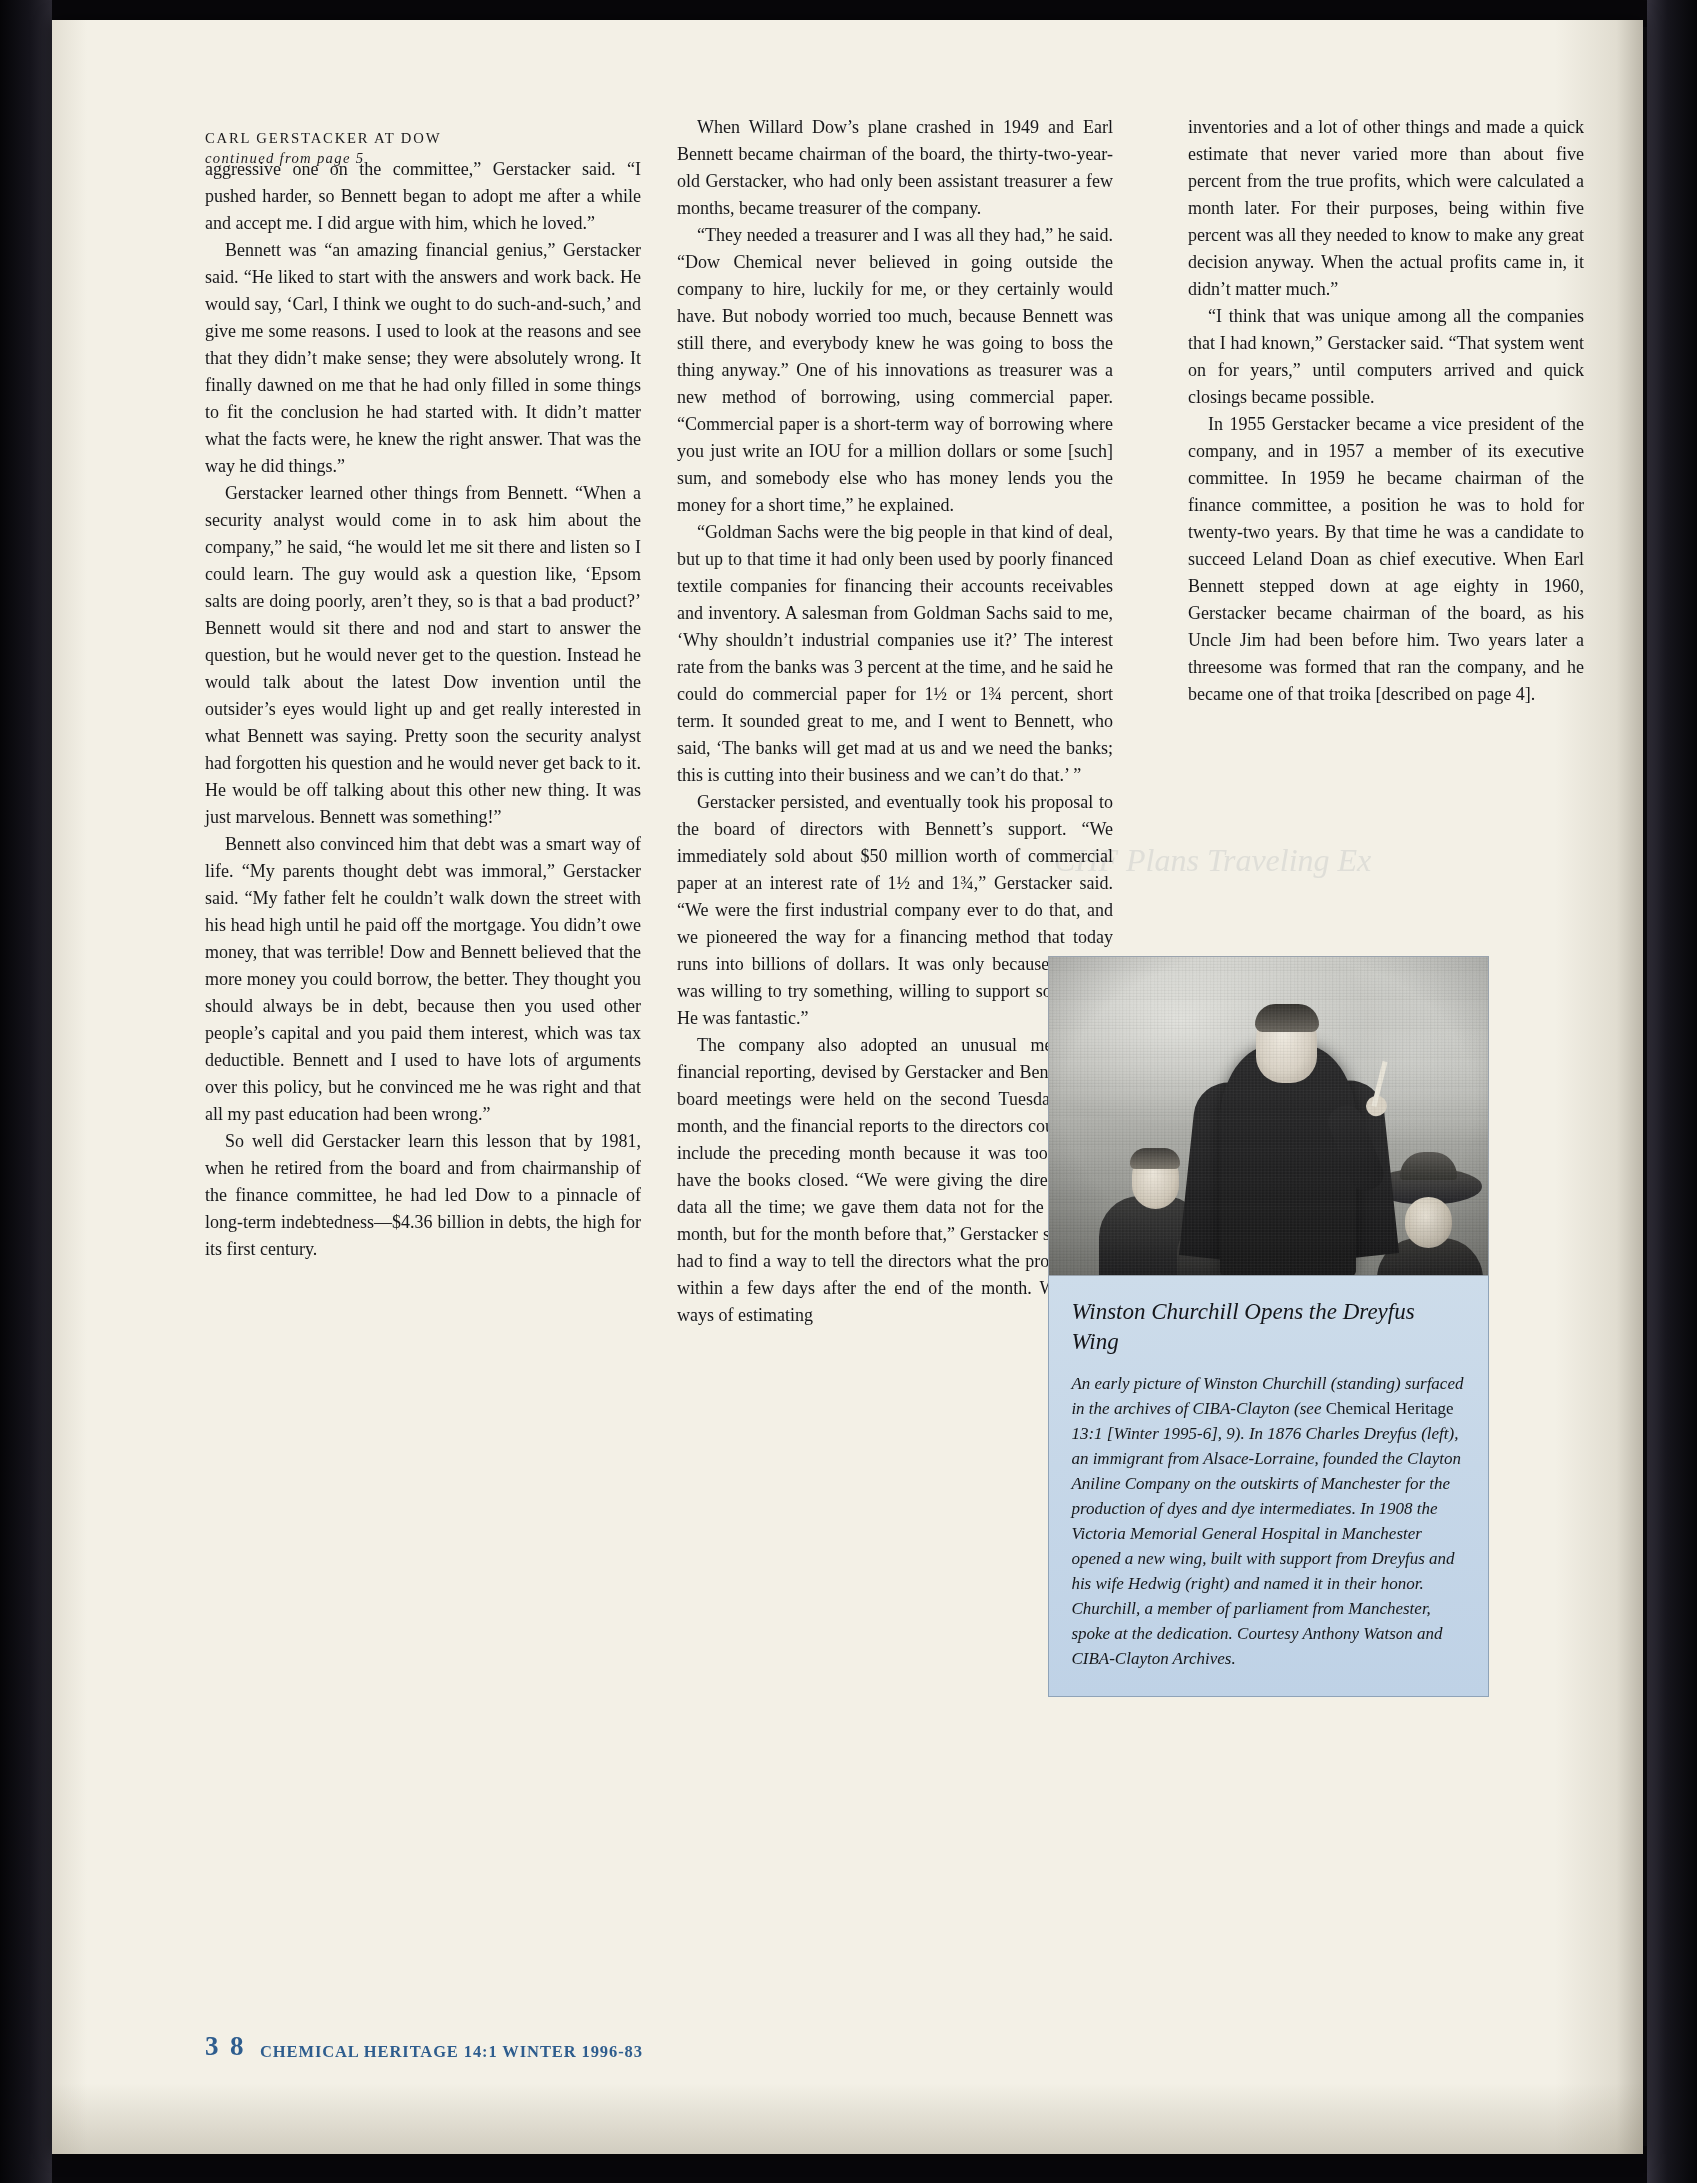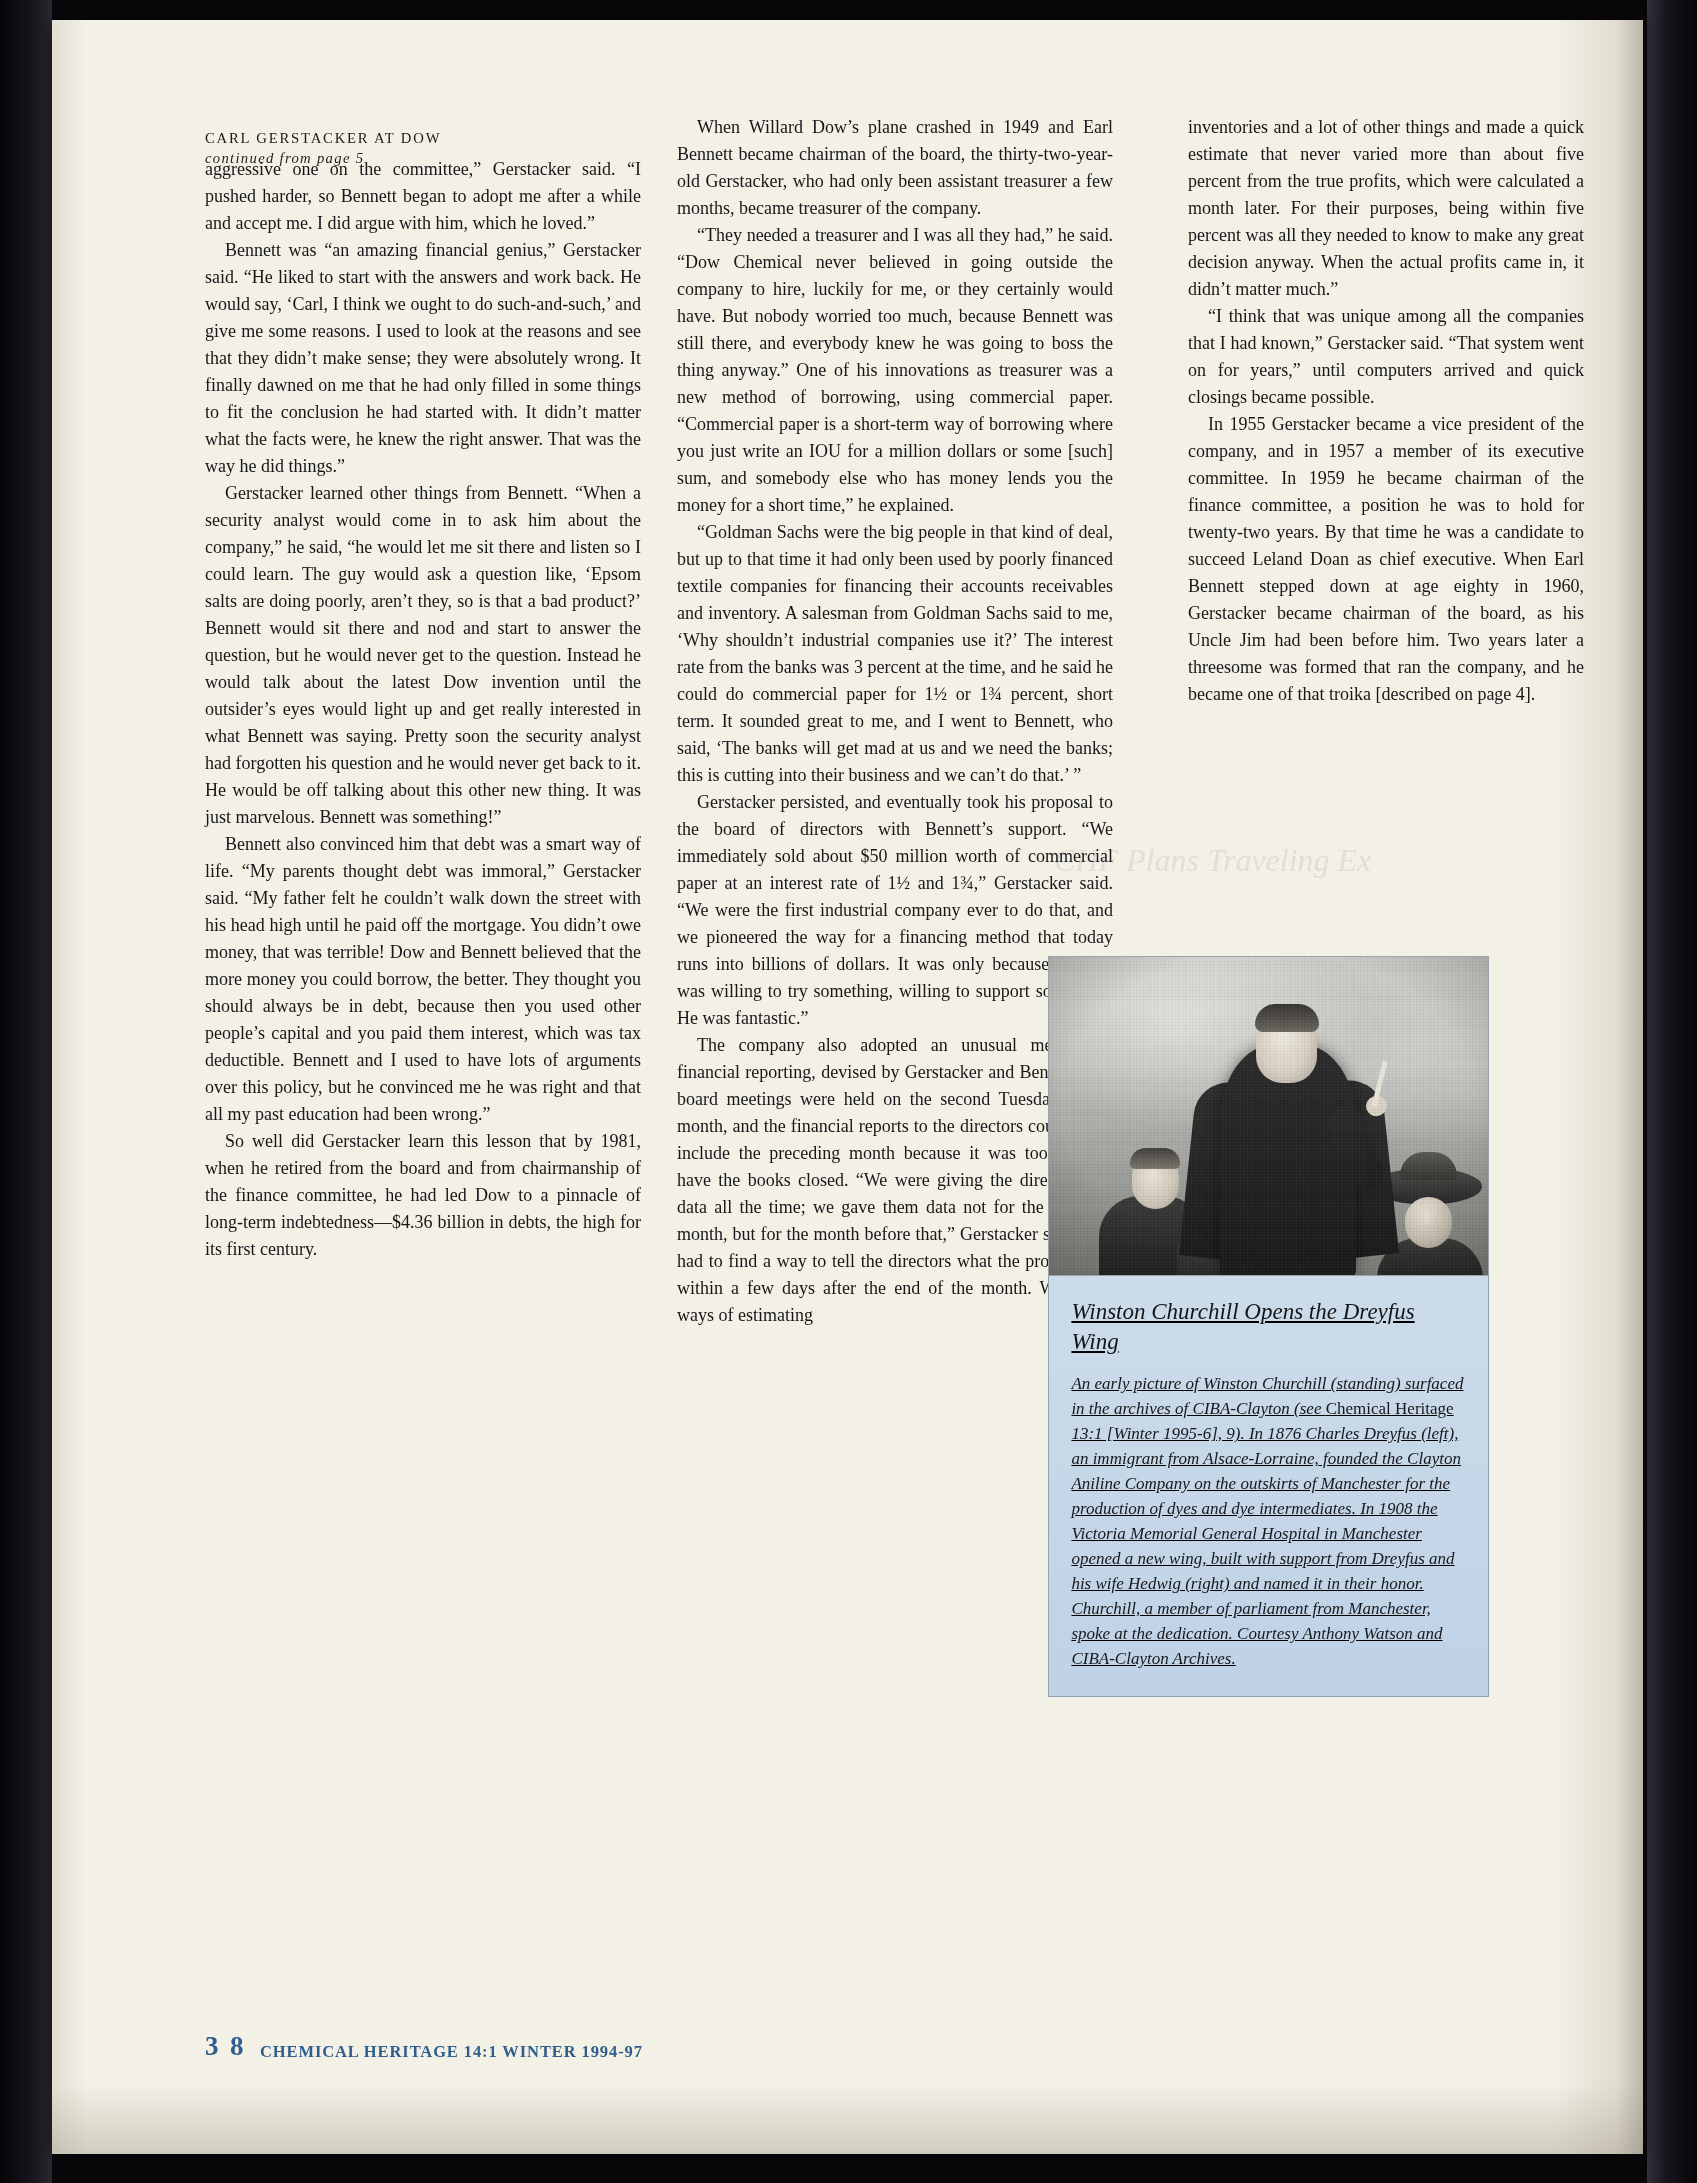--- a/index.html
+++ b/index.html
@@ -137,21 +137,20 @@
   #col1 .body-col { margin-top: 42px; }
   #col2 .body-col { margin-top: 0; }
   #col3 .body-col { margin-top: 0; margin-left: 40px; }
 
   
   #sidebar {
     position: absolute;
     left: 996px;
     top: 936px;
     width: 505px;
-    text-decoration: underline;
   }
   #sidebar-photo {
     position: relative;
     width: 441px;
     height: 320px;
     overflow: hidden;
     background: #8e8f8b;
     border: 1.2px solid #9aa3ad;
     box-sizing: border-box;
   }
@@ -451,18 +450,18 @@
 
       <div id="sidebar-caption">
         <div class="caption-title">Winston Churchill Opens the Dreyfus Wing</div>
         <p class="caption-body"><span>An early picture of Winston Churchill (standing) surfaced in the archives of CIBA-Clayton (see </span><span class="roman">Chemical Heritage</span><span> 13:1 [Winter 1995-6], 9). In 1876 Charles Dreyfus (left), an immigrant from Alsace-Lorraine, founded the Clayton Aniline Company on the outskirts of Manchester for the production of dyes and dye intermediates. In 1908 the Victoria Memorial General Hospital in Manchester opened a new wing, built with support from Dreyfus and his wife Hedwig (right) and named it in their honor. Churchill, a member of parliament  from Manchester, spoke at the dedication. Courtesy Anthony Watson and CIBA-Clayton Archives.</span></p>
       </div>
 
     </div>
 
     <div id="footer">
       <span class="folio">3 8</span>
-      <span class="footer-text">CHEMICAL HERITAGE 14:1 WINTER 1994-97</span>
+      <span class="footer-text">CHEMICAL HERITAGE 14:1 WINTER 1996-83</span>
     </div>
 
   </div>
 </div>
 
 
 </body></html>

